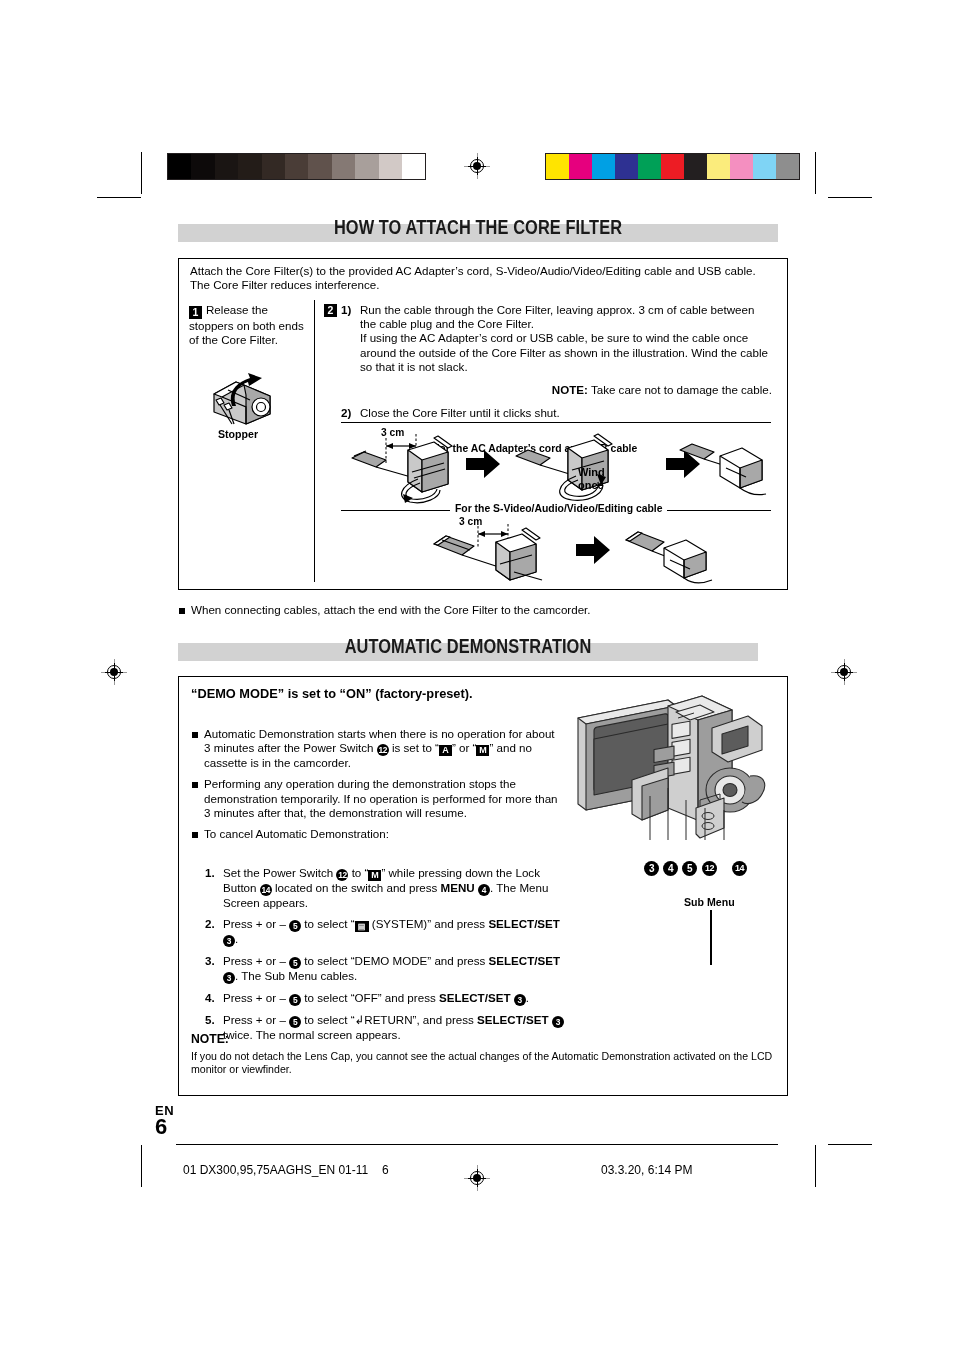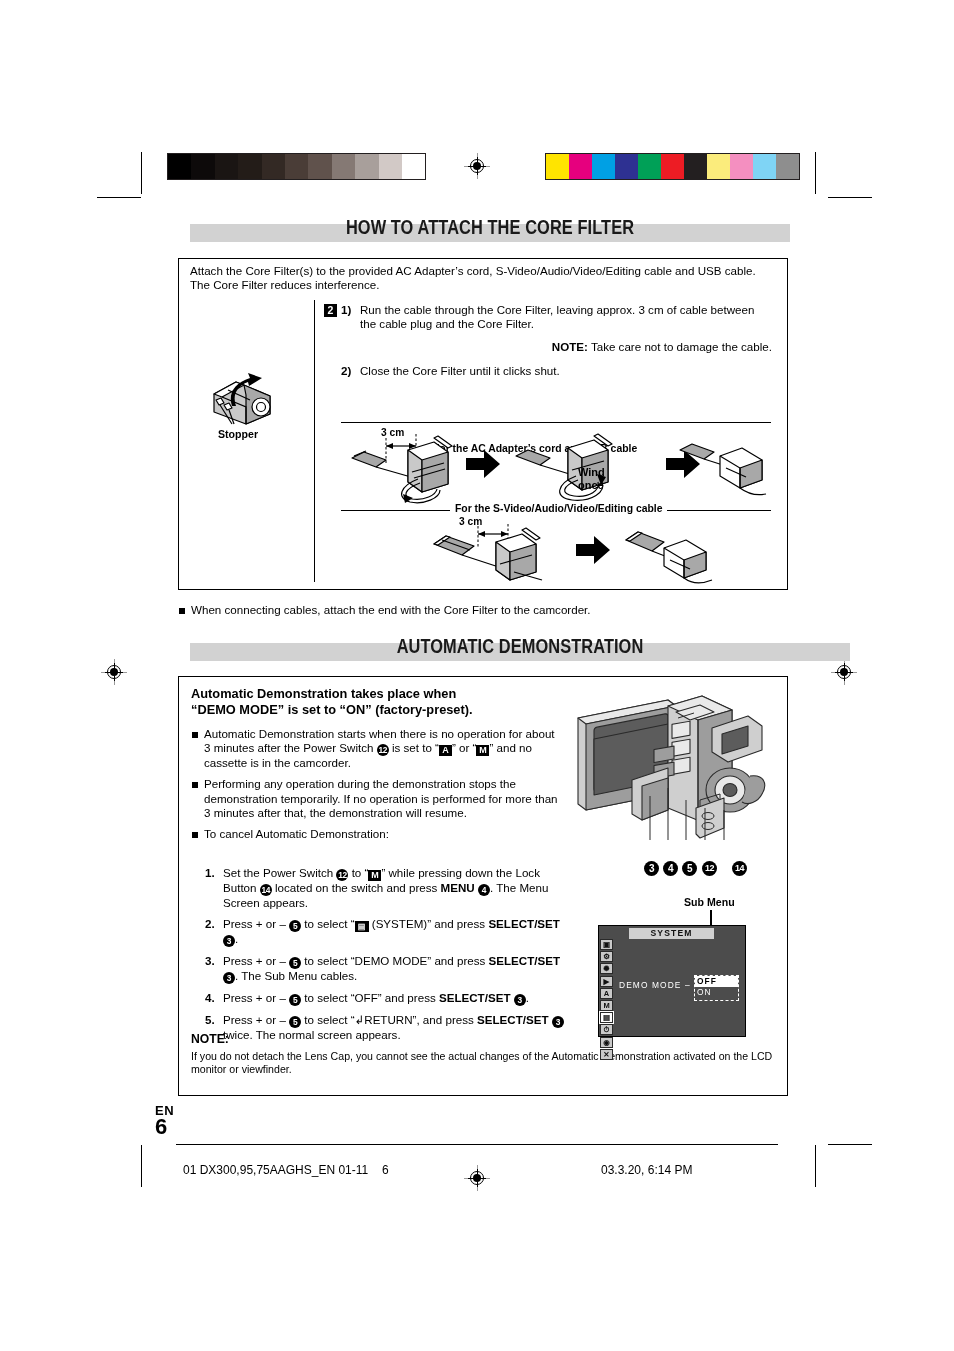--- a/index.html
+++ b/index.html
@@ -21,21 +21,21 @@
   .reg .vx{position:absolute;top:-2px;left:10.5px;height:26px;width:1px;background:#9a9a9a;}
   .reg .hx2{position:absolute;left:2px;top:10.5px;width:18px;height:1px;background:#000;}
   .reg .vx2{position:absolute;top:2px;left:10.5px;height:18px;width:1px;background:#000;}
 
   
   .bar{position:absolute;display:flex;border:1px solid #231f20;box-sizing:content-box;}
   .bar .sw{width:23px;height:25px;}
   .bar.gray .sw{width:23.4px;}
 
   
-  .banner{position:absolute;height:18px;background:#d2d2d2;margin-left:12px;}
+  .banner{position:absolute;height:18px;background:#d2d2d2;}
   .banner .btitle{
     position:absolute;left:0;right:0;top:-8px;text-align:center;
     font-family:"Liberation Sans", sans-serif;
     font-weight:bold;font-size:19.5px;letter-spacing:0.1px;
     color:#1a1a1a;white-space:nowrap;
     transform:scaleX(0.84);
   }
 
   
   .frame{position:absolute;border:1.4px solid #000;box-sizing:border-box;background:#fff;}
@@ -201,20 +201,23 @@
   <div class="banner" style="left:178px;top:224px;width:600px;">
     <div class="btitle">HOW TO ATTACH THE CORE FILTER</div>
   </div>
 
   <div class="frame" style="left:178px;top:258px;width:610px;height:332px;"></div>
 
   <div class="txt" style="position:absolute;left:190px;top:264px;width:582px;">Attach the Core Filter(s) to the provided AC Adapter’s cord, S-Video/Audio/Video/Editing cable and USB cable. The Core Filter reduces interference.</div>
 
   <div class="rule" style="left:314px;top:300px;width:1.2px;height:282px;"></div>
 
+  <div class="txt" style="position:absolute;left:189px;top:303px;width:118px;">
+    <span class="numbox">1</span><span>Release the stoppers on both ends of the Core Filter.</span>
+  </div>
 
   <div class="ill" style="left:198px;top:372px;">
     <svg width="102" height="56" viewBox="0 0 102 56">
       <path class="st1" d="M16 22 L38 10 L72 24 L72 42 L48 52 L16 40 Z"></path>
       <path class="st0" d="M16 22 L38 10 L46 13 L24 25 Z"></path>
       <path class="st2" d="M46 13 L72 24 L72 42 L48 52 L48 23 Z"></path>
       <ellipse class="st0" cx="63" cy="35" rx="9" ry="9"></ellipse>
       <ellipse class="stl" cx="63" cy="35" rx="4.5" ry="4.5"></ellipse>
       <path class="stl" d="M24 25 L48 35 L48 52"></path>
       <path class="stl" d="M30 18 L52 28"></path>
@@ -227,20 +230,21 @@
       <path class="stl" d="M31 38 L36 52"></path>
     </svg>
   </div>
   <div style="position:absolute;left:218px;top:428px;font-size:10.6px;font-weight:bold;">Stopper</div>
 
   <div class="txt" style="position:absolute;left:324px;top:303px;width:448px;">
     <div style="position:relative;padding-left:36px;">
       <span class="numbox" style="position:absolute;left:0;top:1px;">2</span>
       <span style="position:absolute;left:17px;top:0;font-weight:bold;">1)</span>
       <div>Run the cable through the Core Filter, leaving approx. 3 cm of cable between the cable plug and the Core Filter.</div>
+      <div>If using the AC Adapter’s cord or USB cable, be sure to wind the cable once around the outside of the Core Filter as shown in the illustration. Wind the cable so that it is not slack.</div>
     </div>
     <div style="position:relative;padding-left:36px;margin-top:9px;text-align:right;">
       <b>NOTE:</b>
       <span>Take care not to damage the cable.</span>
     </div>
     <div style="position:relative;padding-left:36px;margin-top:9px;">
       <span style="position:absolute;left:17px;top:0;font-weight:bold;">2)</span>
       <span>Close the Core Filter until it clicks shut.</span>
     </div>
   </div>
@@ -348,28 +352,27 @@
       <path class="stl" d="M234 26 L254 38 L254 56"></path>
       <path class="stl" d="M240 38 L260 47"></path>
       <path class="stl" d="M254 56 C262 62 272 62 282 58"></path>
     </svg>
   </div>
 
   <div class="txt bullet" style="position:absolute;left:178px;top:603px;width:600px;">
     <span>When connecting cables, attach the end with the Core Filter to the camcorder.</span>
   </div>
 
-  <div class="banner" style="left:178px;top:643px;width:660px;">
+  <div class="banner" style="left:178px;top:643px;width:580px;">
     <div class="btitle">AUTOMATIC DEMONSTRATION</div>
   </div>
 
   <div class="frame" style="left:178px;top:676px;width:610px;height:420px;"></div>
 
   <div style="position:absolute;left:191px;top:686px;width:380px;font-size:12.8px;font-weight:bold;line-height:16px;">
-    <div>Automatic Demonstration takes place when</div>
     <div>“DEMO MODE” is set to “ON” (factory-preset).</div>
   </div>
 
   <div class="txt" style="position:absolute;left:191px;top:727px;width:372px;">
     <div class="bullet" style="margin-bottom:7px;">
       <span>Automatic Demonstration starts when there is no operation for about 3 minutes after the Power Switch </span><span class="circnum">12</span><span> is set to “</span><span class="boxglyph">A</span><span>” or “</span><span class="boxglyph">M</span><span>” and no cassette is in the camcorder.</span>
     </div>
     <div class="bullet" style="margin-bottom:7px;">
       <span>Performing any operation during the demonstration stops the demonstration temporarily. If no operation is performed for more than 3 minutes after that, the demonstration will resume.</span>
     </div>
@@ -458,44 +461,20 @@
     <span class="circnum" style="position:absolute;left:72px;width:15px;height:15px;line-height:15.3px;font-size:10px;">3</span>
     <span class="circnum" style="position:absolute;left:91px;width:15px;height:15px;line-height:15.3px;font-size:10px;">4</span>
     <span class="circnum" style="position:absolute;left:110px;width:15px;height:15px;line-height:15.3px;font-size:10px;">5</span>
     <span class="circnum" style="position:absolute;left:130px;width:15px;height:15px;line-height:15.3px;font-size:9px;">12</span>
     <span class="circnum" style="position:absolute;left:160px;width:15px;height:15px;line-height:15.3px;font-size:9px;">14</span>
   </div>
 
   <div style="position:absolute;left:684px;top:896px;font-size:10.6px;font-weight:bold;">Sub Menu</div>
   <div class="leadline" style="left:710px;top:910px;width:1.6px;height:55px;"></div>
 
-  <div class="lcd" style="left:598px;top:925px;width:148px;height:112px;">
-    <div class="lcd-title" style="left:30px;top:2px;width:85px;">SYSTEM</div>
-
-    <div class="lcd-iconcol">
-      <div class="lcd-icon">▣</div>
-      <div class="lcd-icon">⚙</div>
-      <div class="lcd-icon">✺</div>
-      <div class="lcd-icon">▶</div>
-      <div class="lcd-icon">A</div>
-      <div class="lcd-icon">M</div>
-      <div class="lcd-icon sel">▤</div>
-      <div class="lcd-icon">⏱</div>
-      <div class="lcd-icon">◉</div>
-      <div class="lcd-icon">✕</div>
-    </div>
-
-    <div class="lcd-label" style="left:20px;top:54px;">DEMO MODE</div>
-    <div class="lcd-label" style="left:86px;top:54px;">–</div>
-
-    <div class="submenu-box" style="left:95px;top:49px;width:45px;height:26px;">
-      <div class="sm-row on">OFF</div>
-      <div class="sm-row off">ON</div>
-    </div>
-  </div>
 
   <div class="en" style="left:155px;top:1103px;">EN</div>
   <div class="pgnum" style="left:155px;top:1114px;">6</div>
   <div class="footline" style="left:176px;top:1144px;width:602px;"></div>
 
   <div class="footmeta" style="left:169px;top:1163px;">01 DX300,95,75AAGHS_EN 01-11</div>
   <div class="footmeta" style="left:368px;top:1163px;">6</div>
   <div class="footmeta" style="left:587px;top:1163px;">03.3.20, 6:14 PM</div>
 
 </div>

